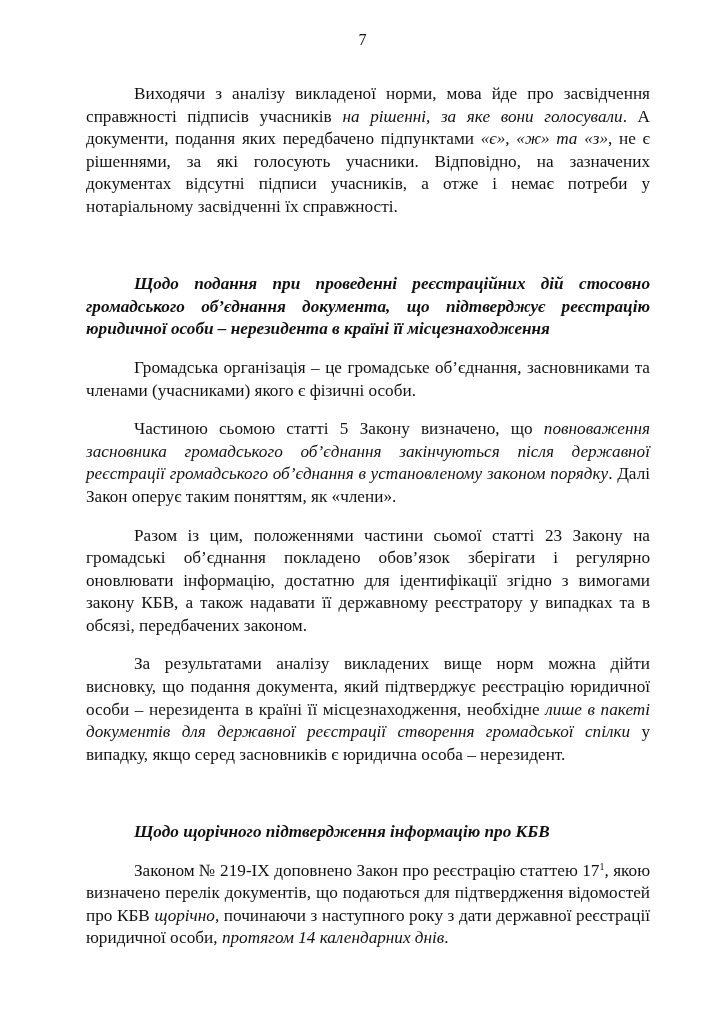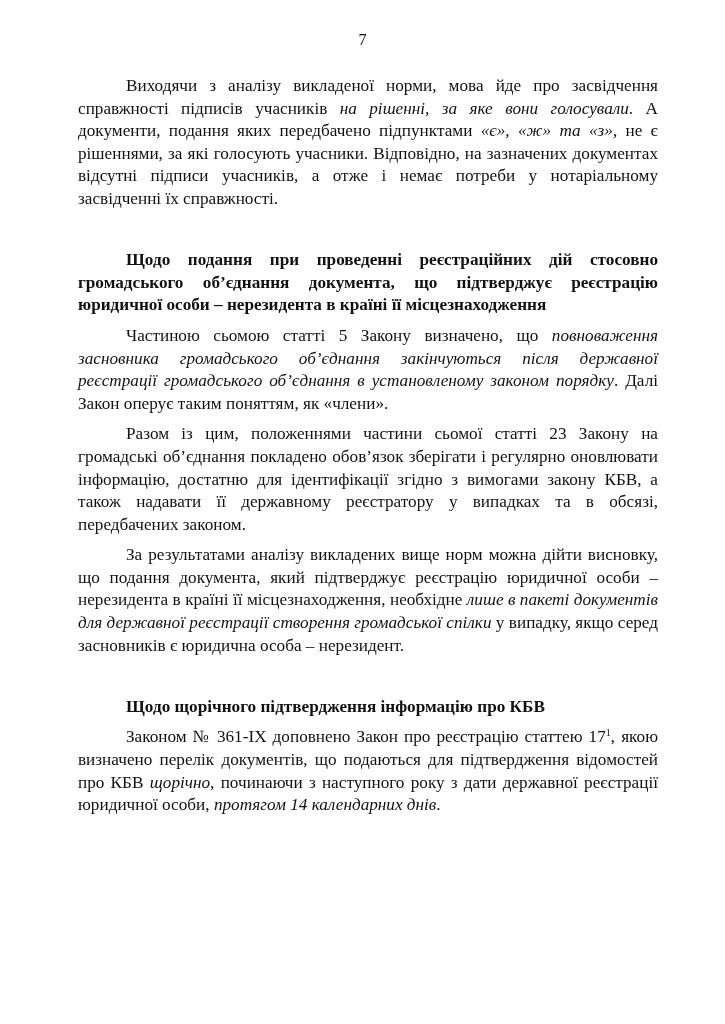--- a/index.html
+++ b/index.html
@@ -10,41 +10,42 @@
     font-family: "Liberation Serif", "DejaVu Serif", serif;
   }
   .page-number {
     position: absolute; top: 30px; left: 0; width: 725px;
     text-align: center; font-size: 16px; line-height: 20px;
   }
   .body {
     position: absolute; left: 70px; top: 67px; width: 596px;
     font-size: 17.2px; line-height: 22.6px;
   }
-  p { margin: 8px; text-align: justify; text-indent: 48px; }
+  p { margin: 16px; text-align: justify; text-indent: 48px; }
   .gap { height: 22.6px; }
-  .heading { font-weight: bold; }
+  .heading { font-weight: bold; font-style: italic; }
   i { font-style: italic; }
   sup { font-size: 10px; line-height: 0; vertical-align: 6px; }
 </style>
 </head>
 <body>
 
 <div class="page">
   <div class="page-number">7</div>
 
   <div class="body">
     <p><span>Виходячи з аналізу викладеної норми, мова йде про засвідчення справжності підписів учасників </span><i>на рішенні, за яке вони голосували</i><span>. А документи, подання яких передбачено підпунктами </span><i>«є», «ж» та «з»</i><span>, не є рішеннями, за які голосують учасники. Відповідно, на зазначених документах відсутні підписи учасників, а отже і немає потреби у нотаріальному засвідченні їх справжності.</span></p>
 
     <div class="gap"></div>
 
     <p class="heading">Щодо подання при проведенні реєстраційних дій стосовно громадського об’єднання документа, що підтверджує реєстрацію юридичної особи – нерезидента в країні її місцезнаходження</p>
+    <p>Громадська організація – це громадське об’єднання, засновниками та членами (учасниками) якого є фізичні особи.</p>
     <p><span>Частиною сьомою статті 5 Закону визначено, що </span><i>повноваження засновника громадського об’єднання закінчуються після державної реєстрації громадського об’єднання в установленому законом порядку</i><span>. Далі Закон оперує таким поняттям, як «члени».</span></p>
     <p>Разом із цим, положеннями частини сьомої статті 23 Закону на громадські об’єднання покладено обов’язок зберігати і регулярно оновлювати інформацію, достатню для ідентифікації згідно з вимогами закону КБВ, а також надавати її державному реєстратору у випадках та в обсязі, передбачених законом.</p>
     <p><span>За результатами аналізу викладених вище норм можна дійти висновку, що подання документа, який підтверджує реєстрацію юридичної особи – нерезидента в країні її місцезнаходження, необхідне </span><i>лише в пакеті документів для державної реєстрації створення громадської спілки</i><span> у випадку, якщо серед засновників є юридична особа – нерезидент.</span></p>
 
     <div class="gap"></div>
 
     <p class="heading">Щодо щорічного підтвердження інформацію про КБВ</p>
-    <p><span>Законом № 361-IX доповнено Закон про реєстрацію статтею 17</span><sup>1</sup><span>, якою визначено перелік документів, що подаються для підтвердження відомостей про КБВ </span><i>щорічно</i><span>, починаючи з наступного року з дати державної реєстрації юридичної особи, </span><i>протягом 14 календарних днів</i><span>.</span></p>
+    <p><span>Законом № 219-IX доповнено Закон про реєстрацію статтею 17</span><sup>1</sup><span>, якою визначено перелік документів, що подаються для підтвердження відомостей про КБВ </span><i>щорічно</i><span>, починаючи з наступного року з дати державної реєстрації юридичної особи, </span><i>протягом 14 календарних днів</i><span>.</span></p>
 
   </div>
 </div>
 
 </body></html>

